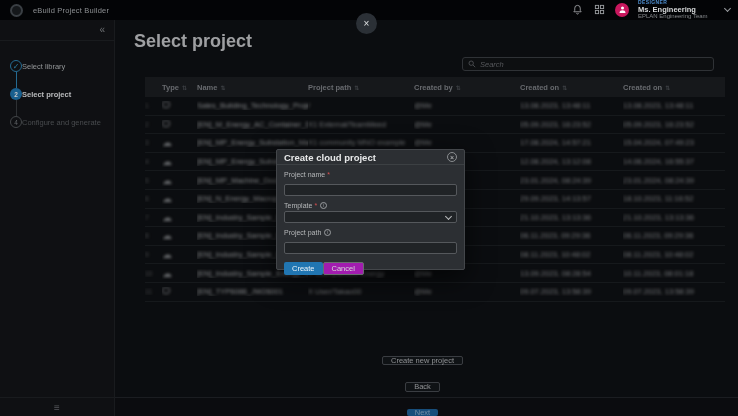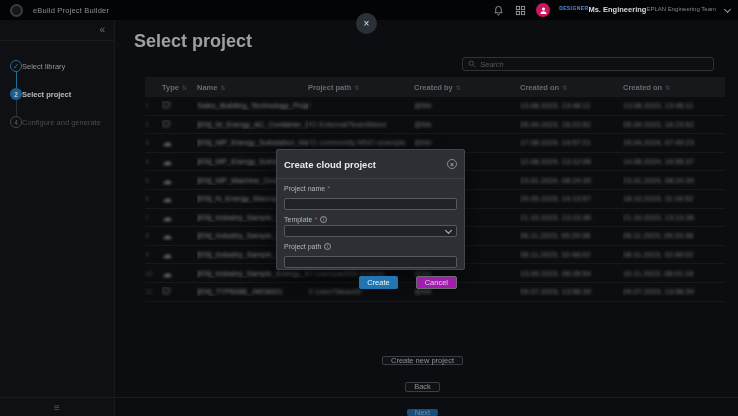--- a/index.html
+++ b/index.html
@@ -6,21 +6,21 @@
   html,body { width:738px; height:416px; overflow:hidden; }
   body { font-family:"Liberation Sans","DejaVu Sans",sans-serif; background:#0b0d0e; color:#c9cbcd; position:relative; }
 
   
   .topbar { height:20px; background:#030406; display:flex; align-items:center; padding:0 8px; position:relative; z-index:2; }
   .logo { width:13px; height:13px; border-radius:50%; border:2px solid #3a3f44; background:#15181b; margin:0 10px 0 2px; }
   .app-title { font-size:7.5px; color:#8c8f92; letter-spacing:.2px; }
   .topbar-right { margin-left:auto; display:flex; align-items:center; gap:9px; }
   .tb-icon { width:13px; height:13px; display:flex; align-items:center; justify-content:center; cursor:pointer; }
   .avatar { width:14px; height:14px; border-radius:50%; background:#c8175d; display:flex; align-items:center; justify-content:center; }
-  .userblock { display:flex; flex-direction:row; line-height:1.05; min-width:78px; }
+  .userblock { display:flex; flex-direction:column; line-height:1.05; min-width:78px; }
   .user-badge { font-size:5px; color:#4f8fd0; font-weight:700; letter-spacing:.4px; }
   .user-name { font-size:7.5px; color:#d8dadb; font-weight:700; }
   .user-team { font-size:6px; color:#85888b; }
   .chev { width:5px; height:5px; border-right:1.3px solid #9a9da0; border-bottom:1.3px solid #9a9da0; transform:rotate(45deg); margin-top:-2px; }
 
   
   .shell { display:flex; height:396px; position:relative; }
 
   
   .sidebar { width:115px; background:#121416; border-right:1px solid #1f2224; position:relative; flex:none; }
@@ -70,32 +70,32 @@
   .main-footer { position:absolute; bottom:0; left:0; right:0; height:19px; border-top:1px solid #222528; background:#0d0f11; display:flex; align-items:center; justify-content:flex-end; gap:17px; padding-right:8px;flex-direction:column; }
   .btn { font-family:inherit; font-size:7.5px; height:13px; padding:0 8px; border-radius:2px; cursor:pointer; line-height:1; }
   .btn-ghost { background:#131619; border:1px solid #4a4e52; color:#b6b9bb; }
   .btn-next { background:#1d639c; border:none; color:#8fb3cf; }
 
   
   .dim { position:absolute; left:0; top:20px; right:0; bottom:0; background:rgba(3,5,7,.22); z-index:4; pointer-events:none; }
 
   
   .modal { position:absolute; left:276px; top:149px; width:189px; height:121px; background:#2c2f33; border:1px solid #43464a; border-radius:2px; box-shadow:0 8px 28px rgba(0,0,0,.65); z-index:10; }
-  .modal-head { height:15px; display:flex; align-items:center; justify-content:space-between; padding:14px 7px; border-bottom:1px solid #3c4043; }
+  .modal-head { height:15px; display:flex; align-items:center; justify-content:space-between; padding:0 7px; border-bottom:1px solid #3c4043; }
   .modal-title { font-size:9.5px; font-weight:700; color:#e8e9ea; }
   .modal-close { width:10px; height:10px; border-radius:50%; border:1px solid #8a8d90; background:transparent; color:#c5c7c9; font-size:7px; line-height:1; display:flex; align-items:center; justify-content:center; cursor:pointer; padding:0; }
   .modal-body { padding:6px 7px 0 7px; }
   .fld-label { font-size:7px; color:#b5b7b9; display:flex; align-items:center; gap:2px; margin-top:6px; }
   .fld-label:first-child { margin-top:0; }
   .req { color:#d94f4f; }
   .info-i { width:7px; height:7px; border-radius:50%; border:1px solid #9a9da0; color:#9a9da0; font-size:4.5px; display:inline-flex; align-items:center; justify-content:center; margin-left:1px; }
   .fld-input { width:100%; height:12px; margin-top:2px; background:#202326; border:1px solid #55585c; border-radius:2px; color:#d5d7d9; font-size:7px; padding:0 4px; font-family:inherit; outline:none; }
   .fld-select { width:100%; height:12px; margin-top:2px; background:#202326; border:1px solid #55585c; border-radius:2px; display:flex; align-items:center; justify-content:flex-end; padding:0 5px; cursor:pointer; }
   .fld-select .chev { border-color:#b9bbbd; }
-  .modal-actions { display:flex; justify-content:flex-end; gap:18px; margin-top:8px; }
+  .modal-actions { display:flex; gap:0; margin-top:8px; }
   .btn-create { background:#2176b2; border:none; color:#eef5fa; }
   .btn-cancel { background:#a21caf; border:1px solid #6a6d70; color:#d7d9da; }
 
   svg { display:block; }
 </style>
 </head>
 <body>
 
 <div class="app">
 

